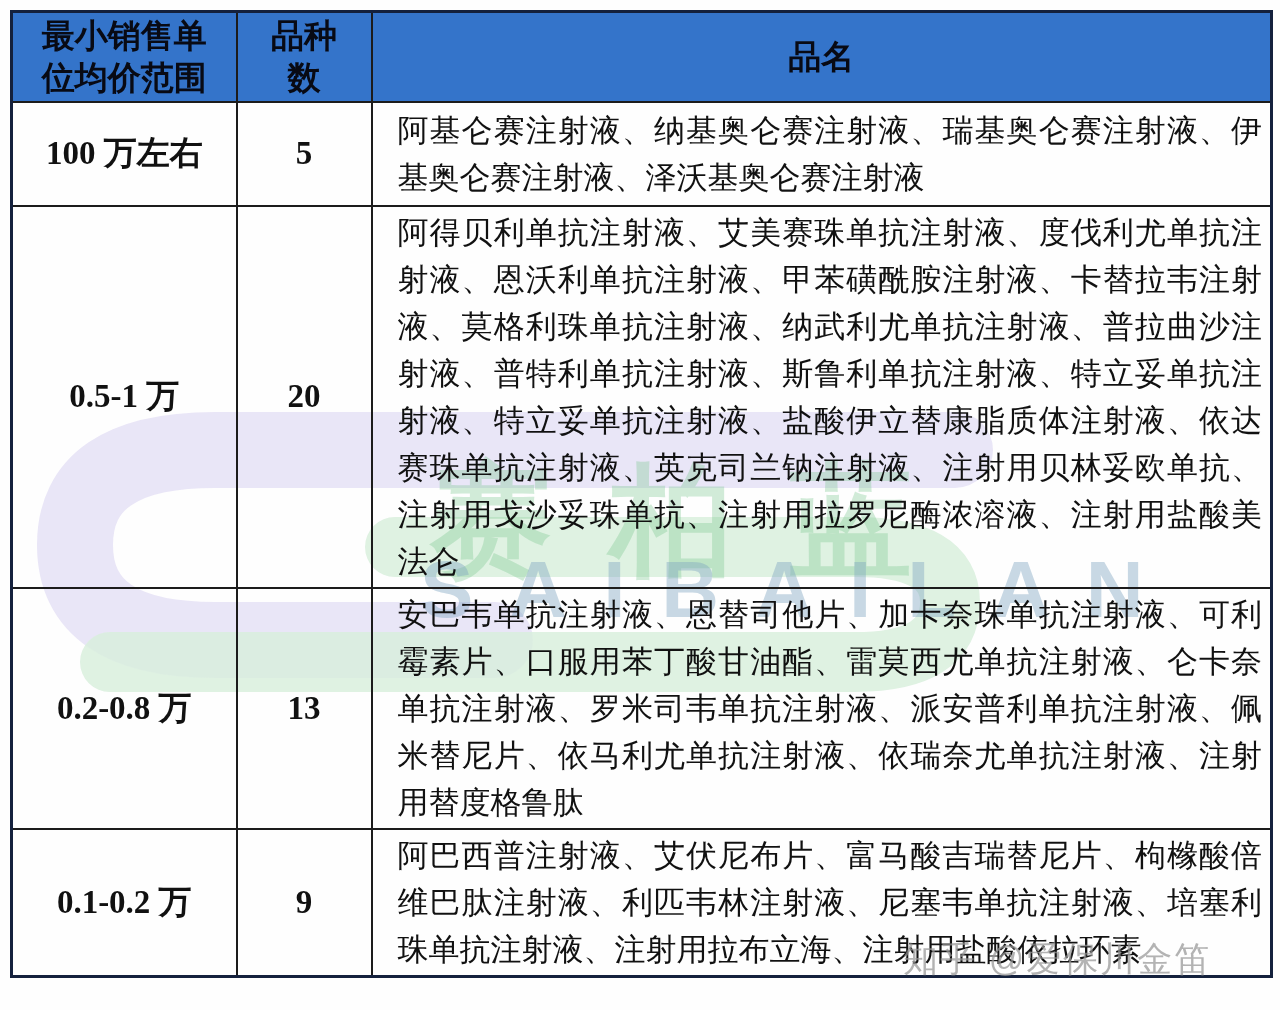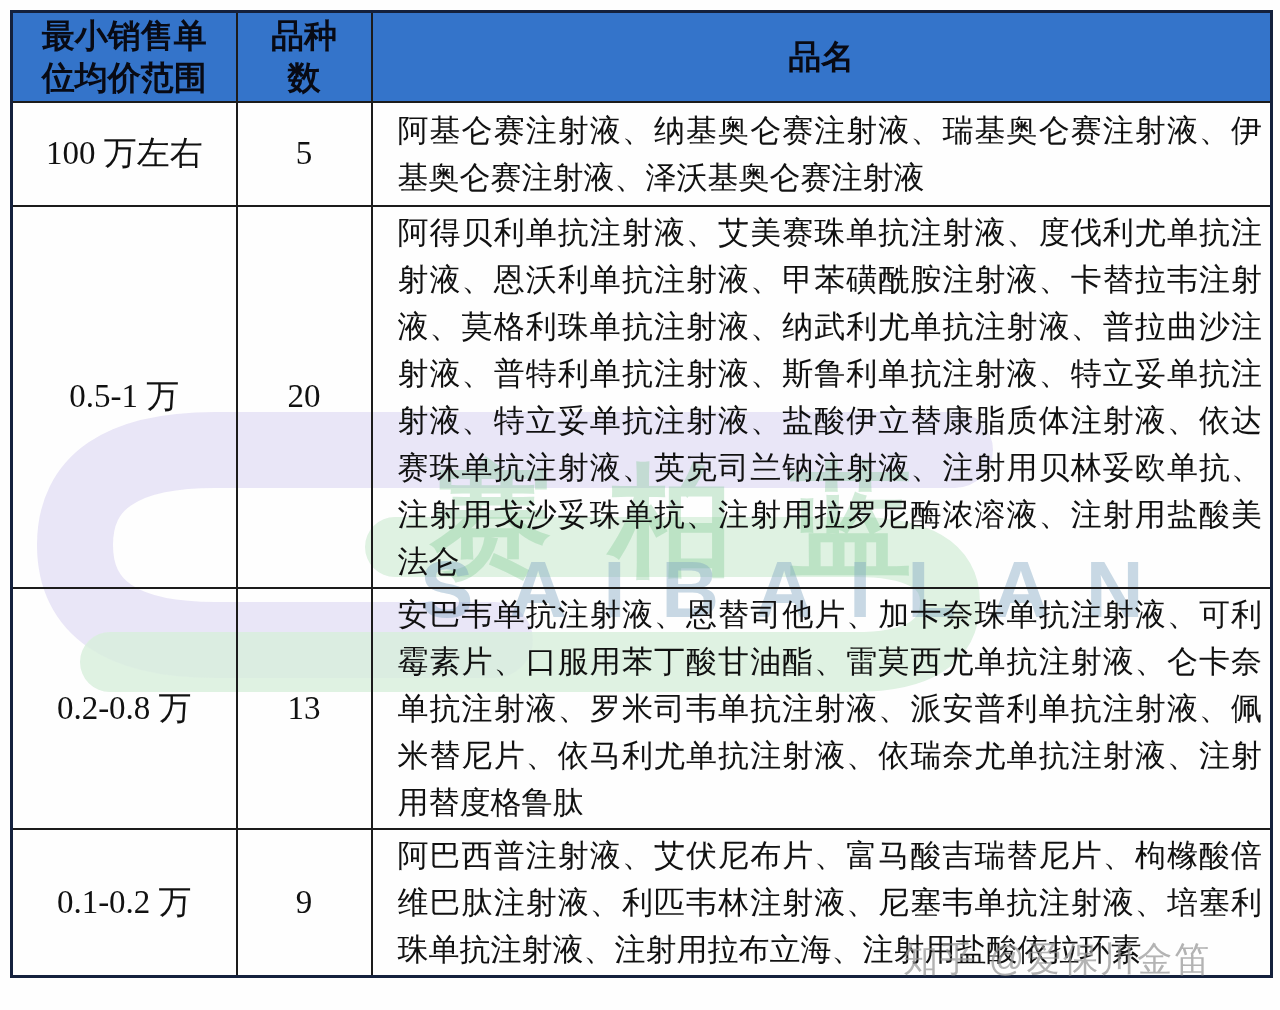--- a/index.html
+++ b/index.html
@@ -61,20 +61,21 @@
     line-height: 42px;
     height: 90px;
     text-align: center;
     vertical-align: middle;
   }
   td.range-cell, td.count-cell {
     text-align: center;
     vertical-align: middle;
     font-size: 33px;
     color: #111111;
+    font-weight: bold;
   }
   td.names-cell {
     vertical-align: middle;
     font-size: 31px;
     line-height: 47px;
     color: #111111;
     padding: 2px 8px 2px 25px;
     text-align: justify;
   }
   tr.r1 { height: 104px; }

